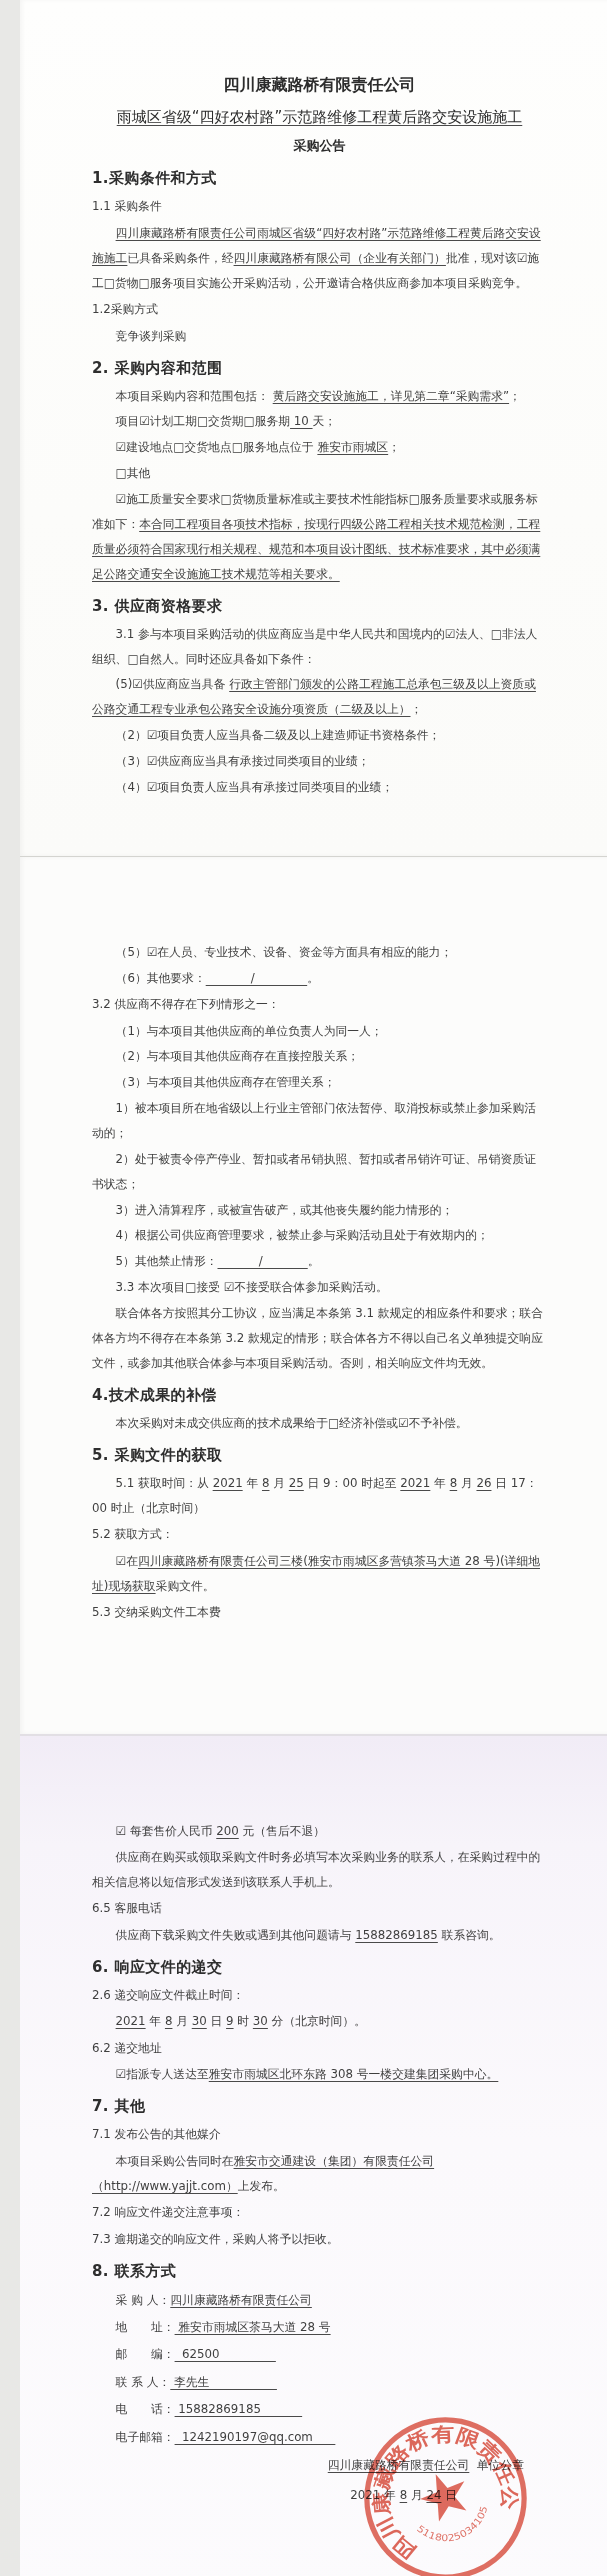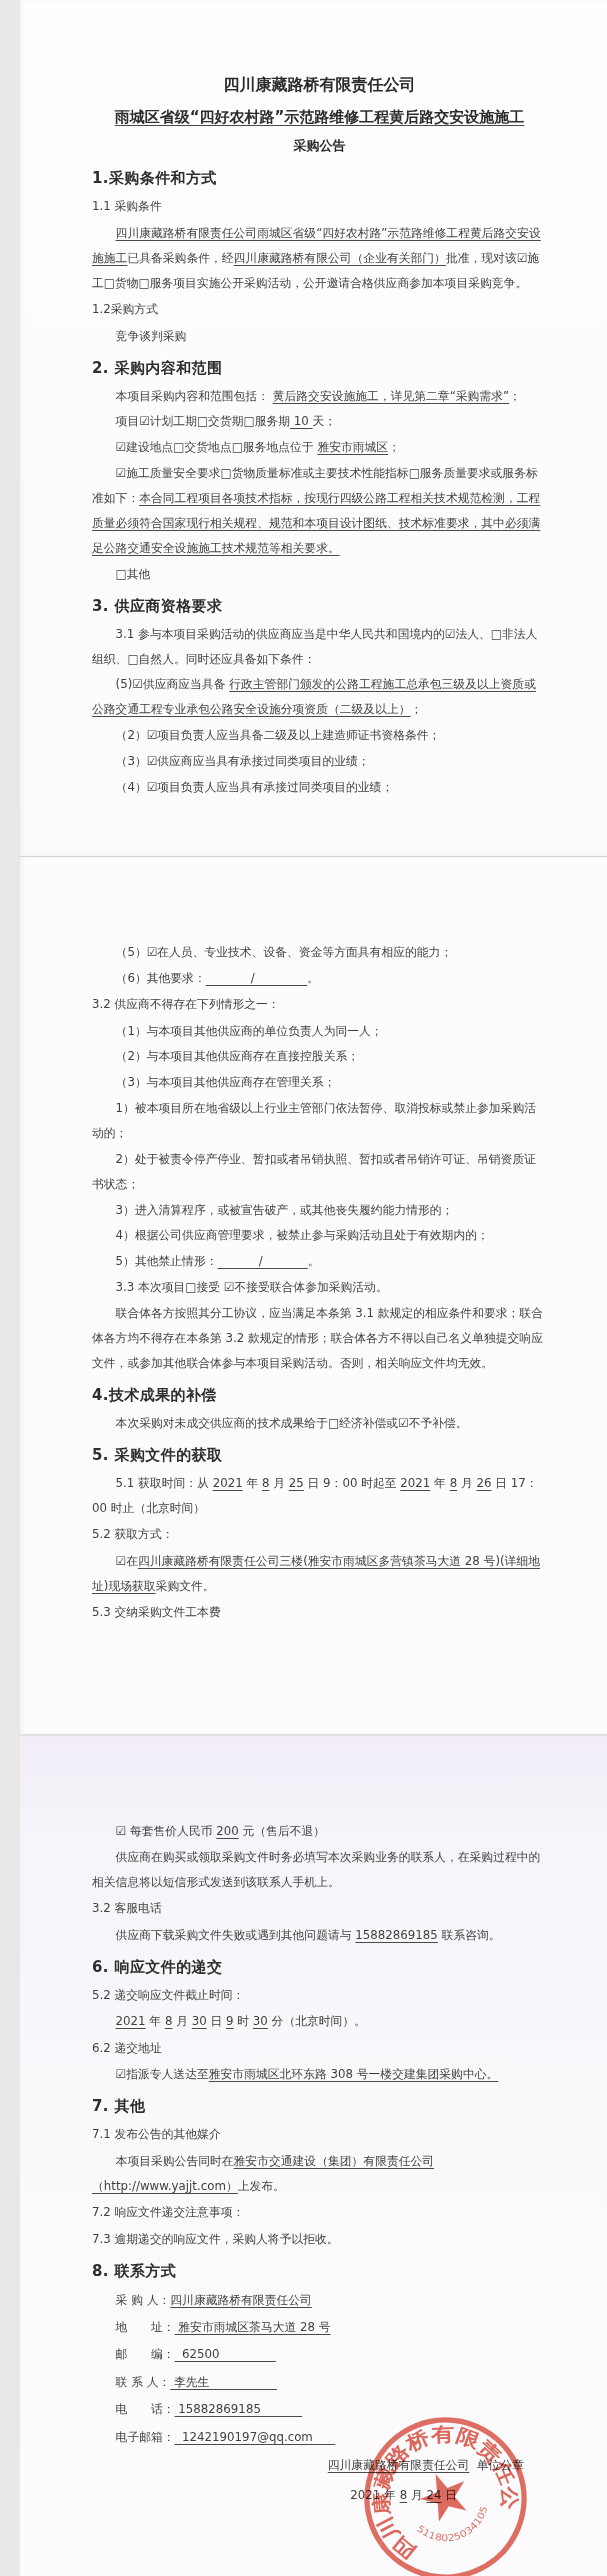--- a/index.html
+++ b/index.html
@@ -3,21 +3,21 @@
 <meta charset="utf-8">
 <style>
   html,body{margin:0;padding:0;background:#e8e8e6;}
   .doc{width:607px;margin:0 auto;font-family:"DejaVu Sans","Liberation Sans",sans-serif;color:#3f3f3f;padding-left:20px;}
   .page{position:relative;box-sizing:border-box;overflow:hidden;padding:0 80px 0 72px;}
   .page-1{height:856px;background:linear-gradient(180deg,#fefefd 0%,#fcfcfa 60%,#fbfbf9 100%);box-shadow:inset 2.3px 0 4.6px rgba(0,0,0,0.04);}
   .page-2{height:878px;background:#fcfcfb;border-top:1.5px solid #d4d4d0;box-shadow:inset 2.3px 0 4.6px rgba(0,0,0,0.04);}
   .page-3{height:902px;background:linear-gradient(180deg,#f1ecf6 0%,#f7f4fa 12%,#fbf9fc 45%,#fcfbfd 100%);border-top:2.3px solid #e2dfe4;}
   .spacer{width:100%;}
   .title1{font-size:16px;font-weight:bold;color:#2c2c2c;text-align:center;line-height:27px;margin:0;}
-  .title2{font-size:15px;font-weight:bold;color:#2c2c2c;text-align:center;line-height:26px;margin:6px 0 3px;}
+  .title2{font-size:15px;font-weight:normal;color:#2c2c2c;text-align:center;line-height:26px;margin:6px 0 3px;}
   .title3{font-size:13px;font-weight:bold;color:#2c2c2c;text-align:center;line-height:26px;margin:0;}
   .h2{font-size:15px;font-weight:bold;color:#2e2e2e;line-height:26px;margin:6px 0 3px;letter-spacing:0.4px;}
   .sub{font-size:11.8px;line-height:25px;margin:1.5px 0;}
   .para,.parai,.contact{font-size:11.8px;line-height:25px;margin:0.8px 0;}
   .parai{text-indent:2em;}
   .contact{text-indent:2em;line-height:26.6px;}
   .para span,.parai span,.sub span,.contact span,.sig span,.sigdate span,.title2 span{white-space:pre-wrap;}
   .u{text-decoration:underline;text-underline-offset:3px;text-decoration-thickness:0.8px;text-decoration-color:#4a4a4a;}
   .sig{font-size:11.8px;line-height:25px;text-align:right;padding-right:23px;margin-top:3px;}
   .sigdate{font-size:11.8px;line-height:25px;text-align:right;padding-right:90px;margin-top:4.6px;}
@@ -35,22 +35,22 @@
         <div class="title3"><span>采购公告</span></div>
         <div class="h2"><span>1.采购条件和方式</span></div>
         <div class="sub"><span>1.1 采购条件</span></div>
         <div class="parai"><span class="u">四川康藏路桥有限责任公司雨城区省级“四好农村路”示范路维修工程黄后路交安设施施工</span><span>已具备采购条件，经</span><span class="u">四川康藏路桥有限公司（企业有关部门）</span><span>批准，现对该☑施工□货物□服务项目实施公开采购活动，公开邀请合格供应商参加本项目采购竞争。</span></div>
         <div class="sub"><span>1.2采购方式</span></div>
         <div class="parai"><span>竞争谈判采购</span></div>
         <div class="h2"><span>2. 采购内容和范围</span></div>
         <div class="parai"><span>本项目采购内容和范围包括： </span><span class="u">黄后路交安设施施工，详见第二章“采购需求”</span><span>；</span></div>
         <div class="parai"><span>项目☑计划工期□交货期□服务期</span><span class="u"> 10 </span><span>天；</span></div>
         <div class="parai"><span>☑建设地点□交货地点□服务地点位于 </span><span class="u">雅安市雨城区</span><span>；</span></div>
+        <div class="parai"><span>□其他</span></div>
         <div class="parai"><span>☑施工质量安全要求□货物质量标准或主要技术性能指标□服务质量要求或服务标准如下：</span><span class="u">本合同工程项目各项技术指标，按现行四级公路工程相关技术规范检测，工程质量必须符合国家现行相关规程、规范和本项目设计图纸、技术标准要求，其中必须满足公路交通安全设施施工技术规范等相关要求。</span></div>
-        <div class="parai"><span>□其他</span></div>
         <div class="h2"><span>3.  供应商资格要求</span></div>
         <div class="parai"><span>3.1 参与本项目采购活动的供应商应当是中华人民共和国境内的☑法人、□非法人组织、□自然人。同时还应具备如下条件：</span></div>
         <div class="parai"><span>(5)☑供应商应当具备 </span><span class="u">行政主管部门颁发的公路工程施工总承包三级及以上资质或公路交通工程专业承包公路安全设施分项资质（二级及以上）</span><span>；</span></div>
         <div class="parai"><span>（2）☑项目负责人应当具备二级及以上建造师证书资格条件；</span></div>
         <div class="parai"><span>（3）☑供应商应当具有承接过同类项目的业绩；</span></div>
         <div class="parai"><span>（4）☑项目负责人应当具有承接过同类项目的业绩；</span></div>
       </div>
   </div>
   <div class="page page-2">
     <div class="content">
@@ -75,24 +75,24 @@
         <div class="sub"><span>5.2 获取方式：</span></div>
         <div class="parai"><span>☑在</span><span class="u">四川康藏路桥有限责任公司三楼(雅安市雨城区多营镇茶马大道 28 号)(详细地址)现场获取</span><span>采购文件。</span></div>
         <div class="sub"><span>5.3 交纳采购文件工本费</span></div>
       </div>
   </div>
   <div class="page page-3">
     <div class="content">
         <div class="spacer" style="height: 82px;"></div>
         <div class="parai"><span>☑ 每套售价人民币 </span><span class="u">200</span><span> 元（售后不退）</span></div>
         <div class="parai"><span>供应商在购买或领取采购文件时务必填写本次采购业务的联系人，在采购过程中的相关信息将以短信形式发送到该联系人手机上。</span></div>
-        <div class="sub"><span>3.2 客服电话</span></div>
+        <div class="sub"><span>6.5 客服电话</span></div>
         <div class="parai"><span>供应商下载采购文件失败或遇到其他问题请与 </span><span class="u">15882869185</span><span> 联系咨询。</span></div>
         <div class="h2"><span>6.  响应文件的递交</span></div>
-        <div class="sub"><span>5.2 递交响应文件截止时间：</span></div>
+        <div class="sub"><span>2.6 递交响应文件截止时间：</span></div>
         <div class="parai"><span class="u">2021</span><span> 年 </span><span class="u">8</span><span> 月 </span><span class="u">30</span><span> 日 </span><span class="u">9</span><span> 时 </span><span class="u">30</span><span> 分（北京时间）。</span></div>
         <div class="sub"><span>6.2 递交地址</span></div>
         <div class="parai"><span>☑指派专人送达至</span><span class="u">雅安市雨城区北环东路 308 号一楼交建集团采购中心。</span></div>
         <div class="h2"><span>7.  其他</span></div>
         <div class="sub"><span>7.1 发布公告的其他媒介</span></div>
         <div class="parai"><span>本项目采购公告同时在</span><span class="u">雅安市交通建设（集团）有限责任公司（http://www.yajjt.com）</span><span>上发布。</span></div>
         <div class="sub"><span>7.2 响应文件递交注意事项：</span></div>
         <div class="sub"><span>7.3 逾期递交的响应文件，采购人将予以拒收。</span></div>
         <div class="h2"><span>8.  联系方式</span></div>
         <div class="contact"><span>采 购 人：</span><span class="u">四川康藏路桥有限责任公司</span></div>

